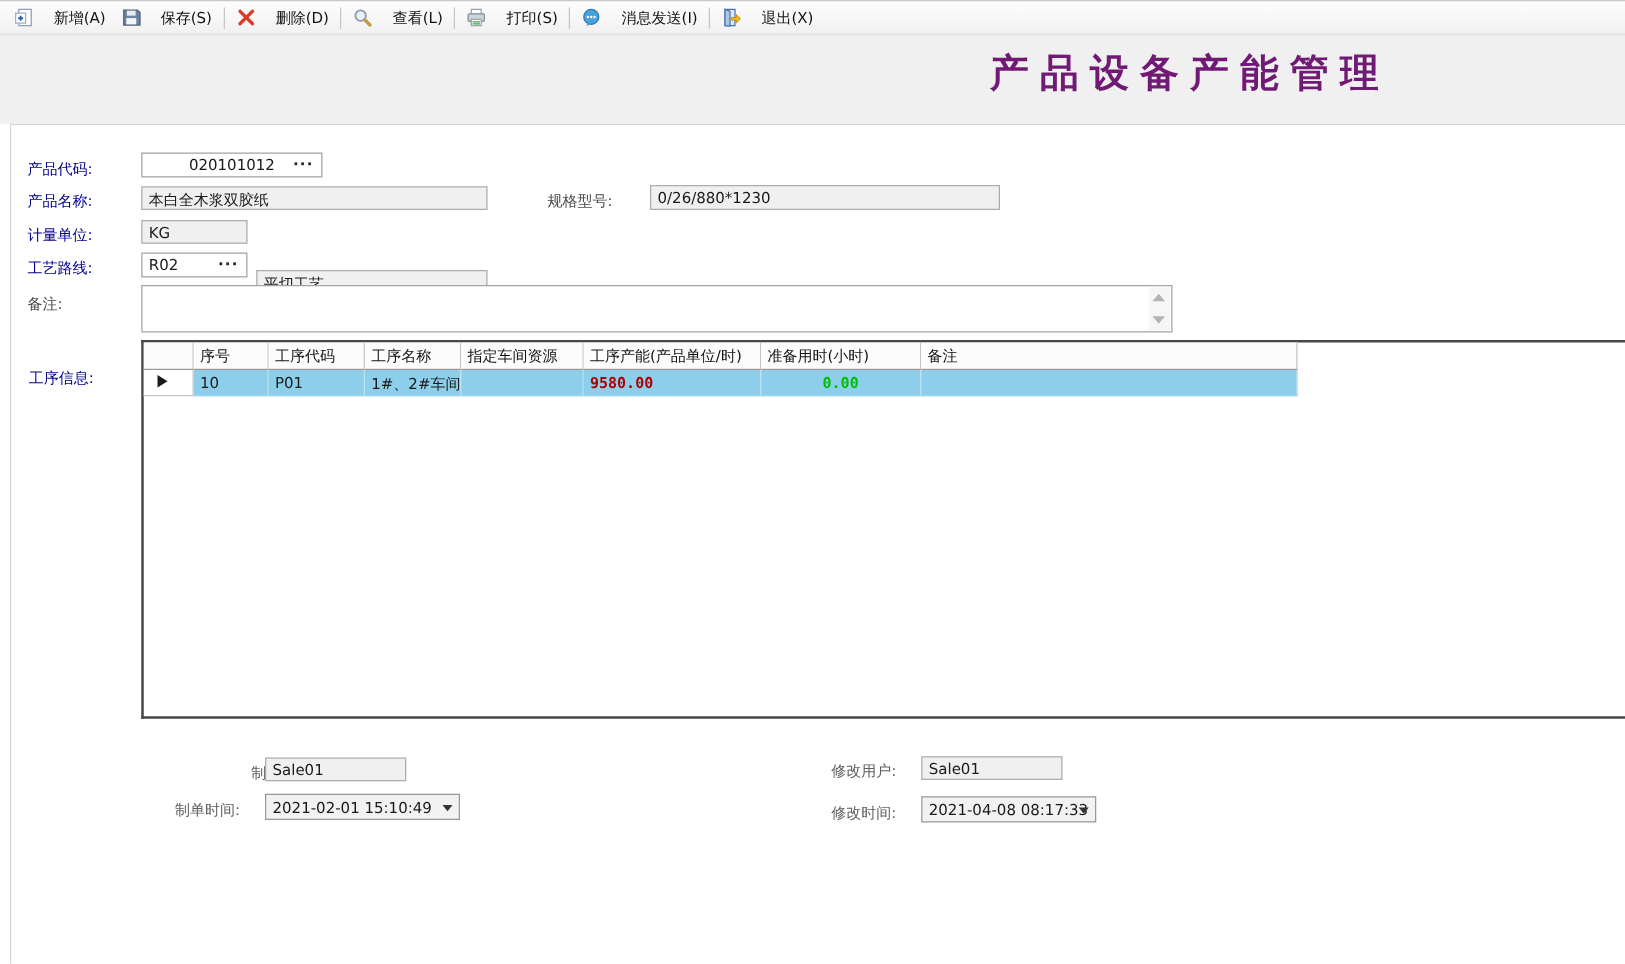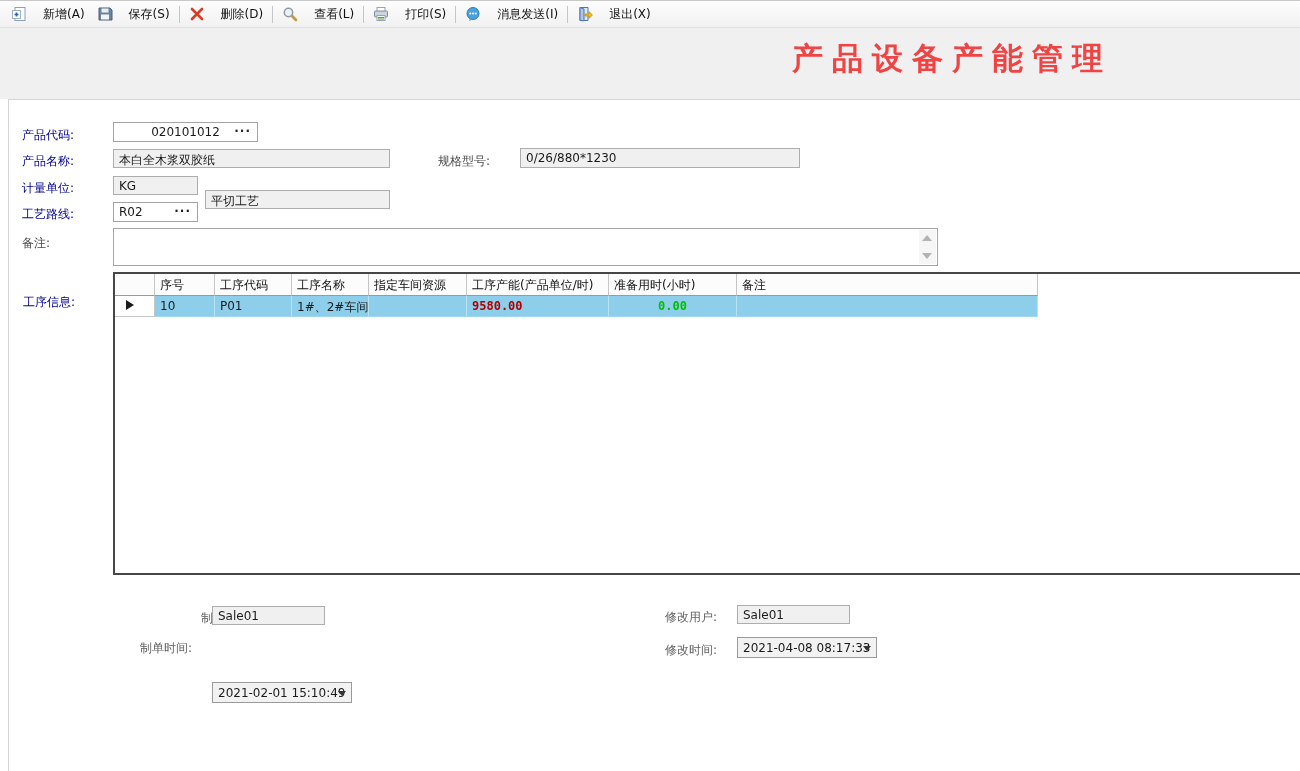--- a/index.html
+++ b/index.html
@@ -10,21 +10,21 @@
   
   .header-band { left:0; top:0; width:1300px; height:99px; background:#f0f0f0; }
   .toolbar { left:0; top:0; width:1300px; height:28px;
     background:linear-gradient(#fdfdfd,#f1f1f1); border-top:1px solid #c9c9c9;
     border-bottom:1px solid #e0e0e0; display:flex; align-items:center; padding-left:5px; }
   .tbtn { display:inline-flex; align-items:center; gap:16px; padding:3px 6px;
     cursor:default; color:#111; white-space:nowrap; }
   .tsep { width:1px; height:17px; background:#c5c5c5; margin:0 3px; }
   .ticon { width:16px; height:16px; display:inline-block; }
   .page-title { left:792px; top:38px; font-family:"DejaVu Serif","Liberation Serif",serif;
-    font-weight:700; font-size:31px; letter-spacing:9px; color:#ef4444; white-space:nowrap; }
+    font-weight:700; font-size:31px; letter-spacing:9px; color:#701a75; white-space:nowrap; }
 
   
   .panel { left:8px; top:99px; width:1292px; height:672px; background:#fff;
     border-top:1px solid #d6d6d6; border-left:1px solid #d6d6d6; }
 
   .flabel { position:absolute; white-space:nowrap; }
   .navy { color:#00008B; }
   .gray-label { color:#4a4a4a; }
   .soft-label { color:#5f5f5f; }
 
@@ -176,21 +176,21 @@
 <div class="flabel navy" style="left:22px; top:180px;">计量单位:</div>
 <div class="field readonly" style="left:113px; top:176px; width:85px; height:19px;">
   <span>KG</span>
 </div>
 
 <div class="flabel navy" style="left:22px; top:206px;">工艺路线:</div>
 <div class="field" style="left:113px; top:202px; width:85px; height:20px;">
   <span>R02</span>
   <span class="lookup">···</span>
 </div>
-<div class="field readonly" style="left:205px; top:190px; width:185px; height:19px;">
+<div class="field readonly" style="left:205px; top:216px; width:185px; height:19px;">
   <span>平切工艺</span>
 </div>
 
 <div class="flabel gray-label" style="left:22px; top:235px;">备注:</div>
 <div class="abs remark-box">
   <span></span>
   <div class="remark-scroll">
     <div class="scroll-arrow scroll-up"></div>
     <div class="scroll-arrow scroll-down"></div>
   </div>
@@ -222,21 +222,21 @@
   </div>
 
 </div>
 
 <div class="flabel soft-label" style="left:157px; top:610px;margin-left:44px;">制单用户:</div>
 <div class="field readonly" style="left:212px; top:606px; width:113px; height:19px;">
   <span>Sale01</span>
 </div>
 
 <div class="flabel soft-label" style="left:140px; top:640px;">制单时间:</div>
-<div class="combo" style="left:212px; top:635px; width:140px; height:21px;margin-top:47px;">
+<div class="combo" style="left:212px; top:635px; width:156px; height:21px;">
   <span>2021-02-01 15:10:49</span>
   <span class="combo-arrow"></span>
 </div>
 
 <div class="flabel soft-label" style="left:665px; top:609px;">修改用户:</div>
 <div class="field readonly" style="left:737px; top:605px; width:113px; height:19px;">
   <span>Sale01</span>
 </div>
 
 <div class="flabel soft-label" style="left:665px; top:642px;">修改时间:</div>

